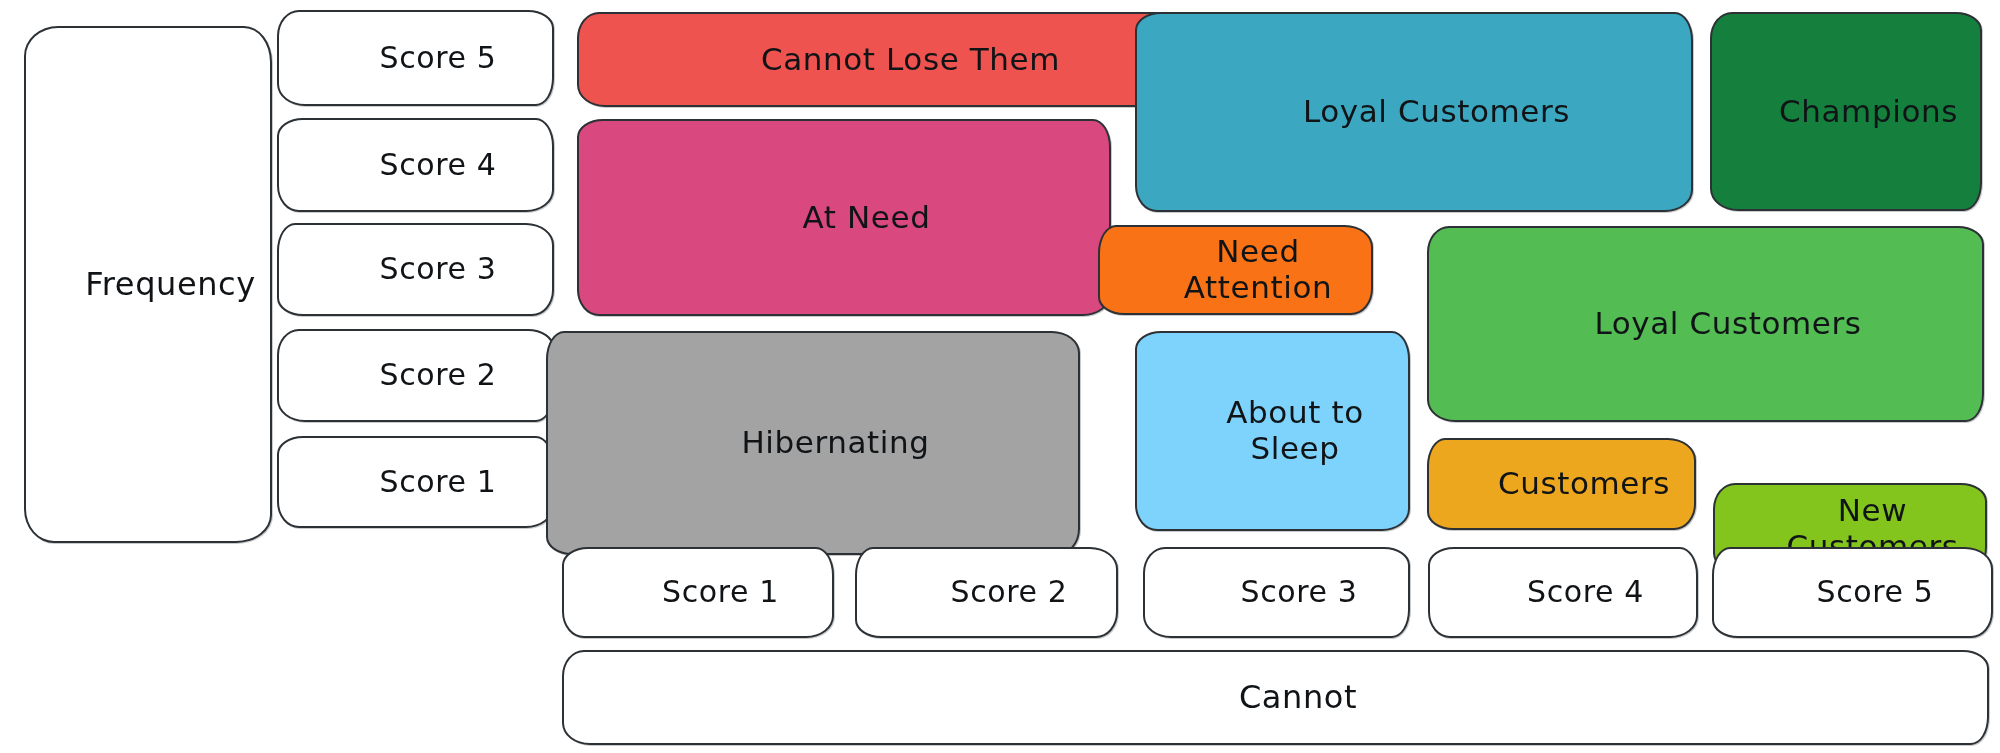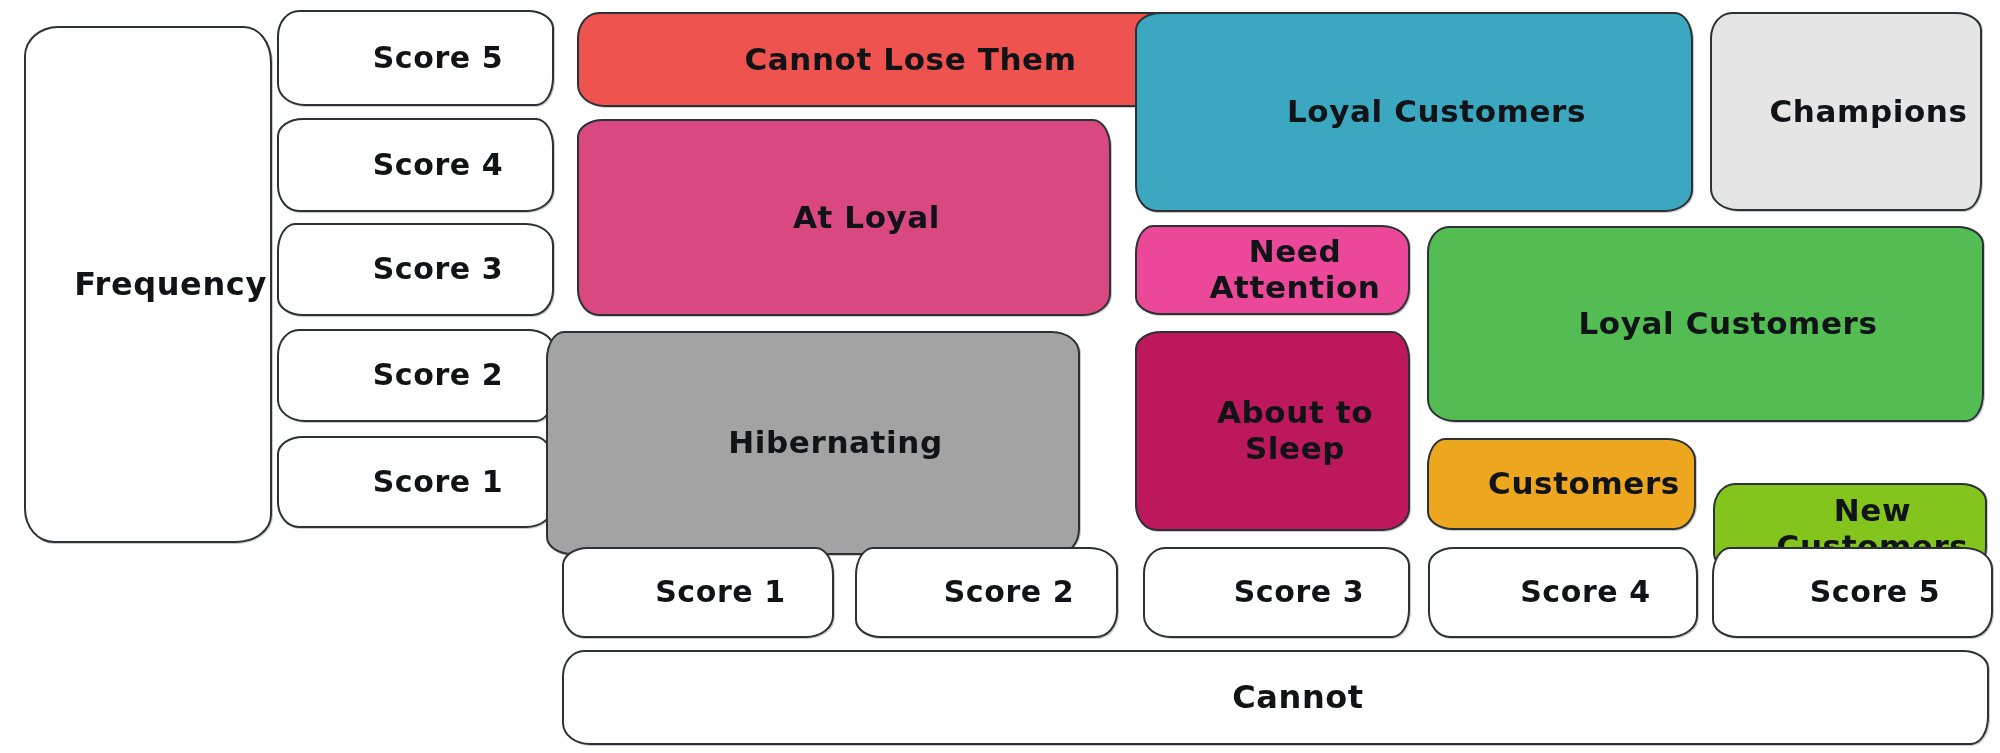--- a/index.html
+++ b/index.html
@@ -14,21 +14,21 @@
   }
   .box {
     position: absolute;
     box-sizing: border-box;
     border: 2.5px solid var(--border, #2c3136);
     display: flex;
     align-items: center;
     justify-content: center;
     text-align: center;
     font-size: 30px;
-    font-weight: 700;
+    font-weight: 400;
     letter-spacing: 0.6px;
     line-height: 1.15;
     background: #ffffff;
     box-shadow: 1px 1px 0 rgba(40,44,48,0.25);
     padding-left: 45px;
   }
   .axis { font-size: 32px; }
   .seg  { font-size: 31px; }
   
   .r1 { border-radius: 22px 26px 18px 28px / 26px 18px 28px 22px; }
@@ -44,33 +44,33 @@
   <div class="box axis rbig" style="left:24px; top:10px; width:248px; height:517px;margin-top:16px;">Frequency</div>
 
   <div class="box r1" style="left:277px; top:10px; width:277px; height:96px;">Score 5</div>
   <div class="box r2" style="left:277px; top:118px; width:277px; height:94px;">Score 4</div>
   <div class="box r3" style="left:277px; top:223px; width:277px; height:93px;">Score 3</div>
   <div class="box r1" style="left:277px; top:329px; width:277px; height:93px;">Score 2</div>
   <div class="box r2" style="left:277px; top:436px; width:277px; height:92px;">Score 1</div>
 
   <div class="box seg r1" style="left: 577px; top: 12px; width: 622px; height: 95px; background-color: rgb(238, 83, 79);">Cannot Lose Them</div>
 
-  <div class="box seg r2" style="left: 577px; top: 119px; width: 534px; height: 197px; background-color: rgb(217, 72, 126);">At Loyal</div>
+  <div class="box seg r2" style="left: 577px; top: 119px; width: 534px; height: 197px; background-color: rgb(217, 72, 126);">At Need</div>
 
   <div class="box seg r3" style="left: 546px; top: 331px; width: 534px; height: 224px; background-color: #a3a3a3;">Hibernating</div>
 
   <div class="box seg r2" style="left: 1135px; top: 12px; width: 558px; height: 200px; background-color: rgb(59, 167, 193);">Loyal Customers</div>
 
-  <div class="box seg r1" style="left: 1710px; top: 12px; width: 272px; height: 199px; background-color: #e5e5e5;">Champions</div>
+  <div class="box seg r1" style="left: 1710px; top: 12px; width: 272px; height: 199px; background-color: #15803d;">Champions</div>
 
-  <div class="box seg r3" style="left: 1135px; top: 225px; width: 275px; height: 90px; background-color: #ec4899;">Need Attention</div>
+  <div class="box seg r3" style="left: 1098px; top: 225px; width: 275px; height: 90px; background-color: #f97316;">Need Attention</div>
 
   <div class="box seg r1" style="left: 1427px; top: 226px; width: 557px; height: 196px; background-color: rgb(83, 188, 83);">Loyal Customers</div>
 
-  <div class="box seg r2" style="left: 1135px; top: 331px; width: 275px; height: 200px; background-color: #be185d;">About to Sleep</div>
+  <div class="box seg r2" style="left: 1135px; top: 331px; width: 275px; height: 200px; background-color: #7dd3fc;">About to Sleep</div>
 
   <div class="box seg r3" style="left: 1427px; top: 438px; width: 269px; height: 92px; background-color: rgb(237, 167, 31);">Customers</div>
 
   <div class="box seg r1" style="left: 1713px; top: 438px; width: 274px; height: 92px; background-color: rgb(131, 196, 29); margin-top: 45px;">New Customers</div>
 
   <div class="box r2" style="left:562px; top:547px; width:272px; height:91px;">Score 1</div>
   <div class="box r3" style="left:855px; top:547px; width:263px; height:91px;">Score 2</div>
   <div class="box r1" style="left:1143px; top:547px; width:267px; height:91px;">Score 3</div>
   <div class="box r2" style="left:1428px; top:547px; width:270px; height:91px;">Score 4</div>
   <div class="box r3" style="left:1712px; top:547px; width:281px; height:91px;">Score 5</div>

